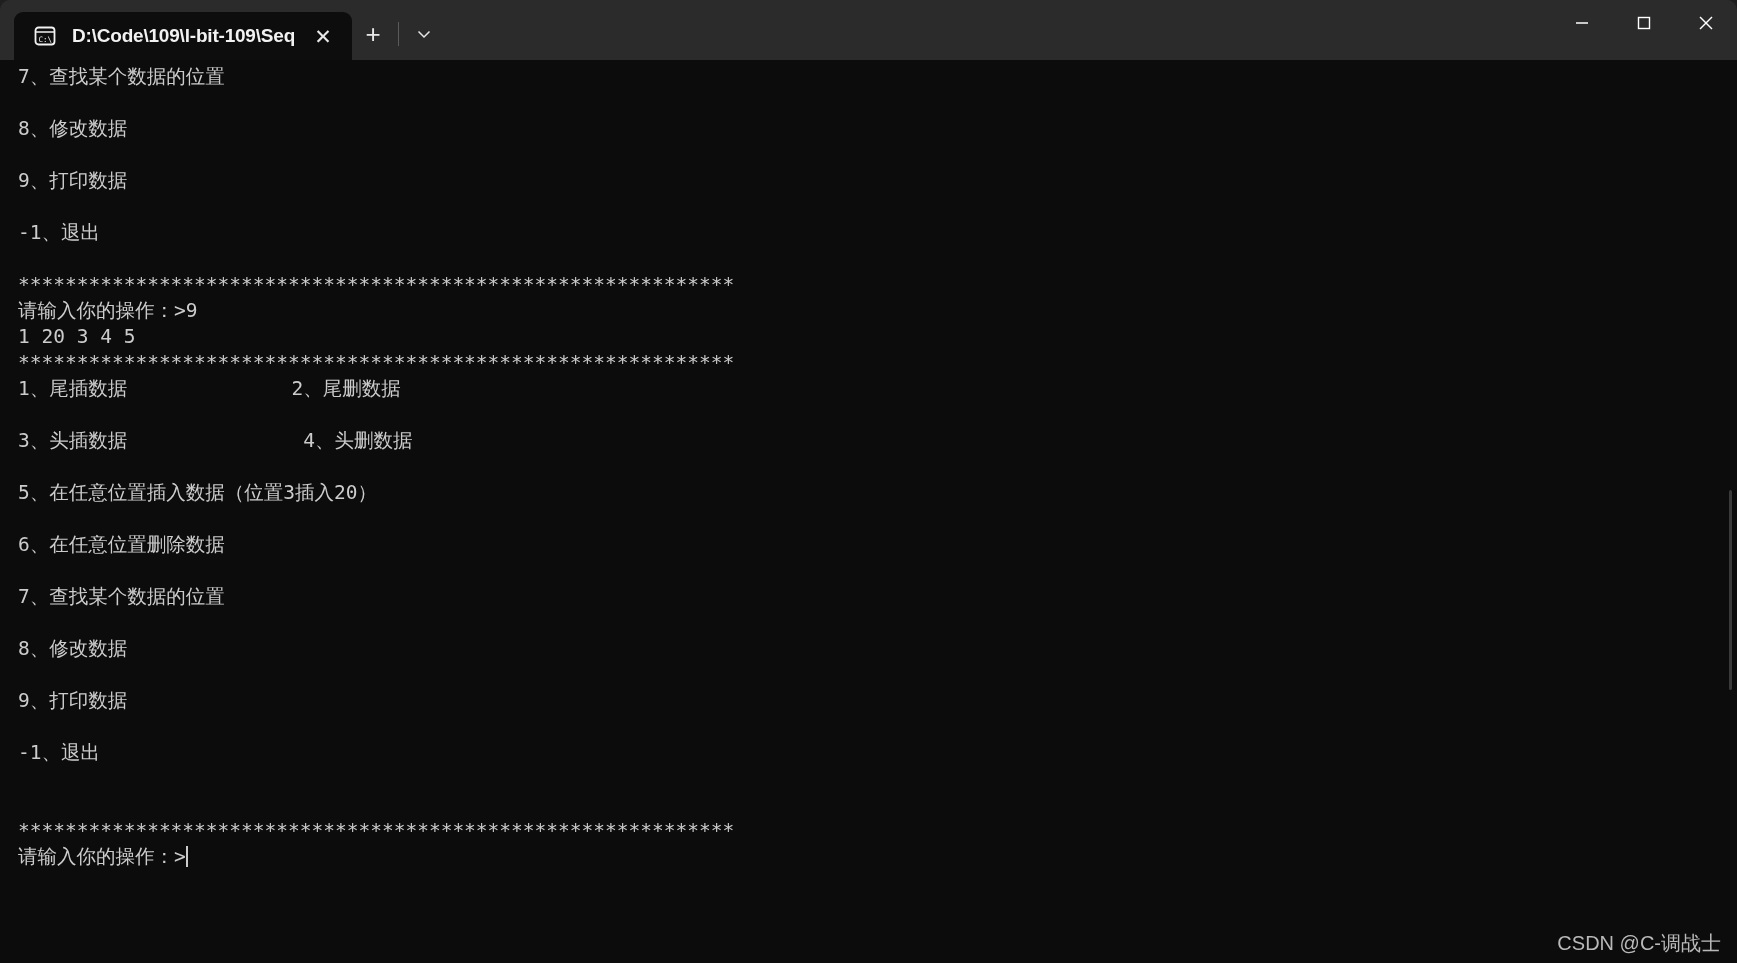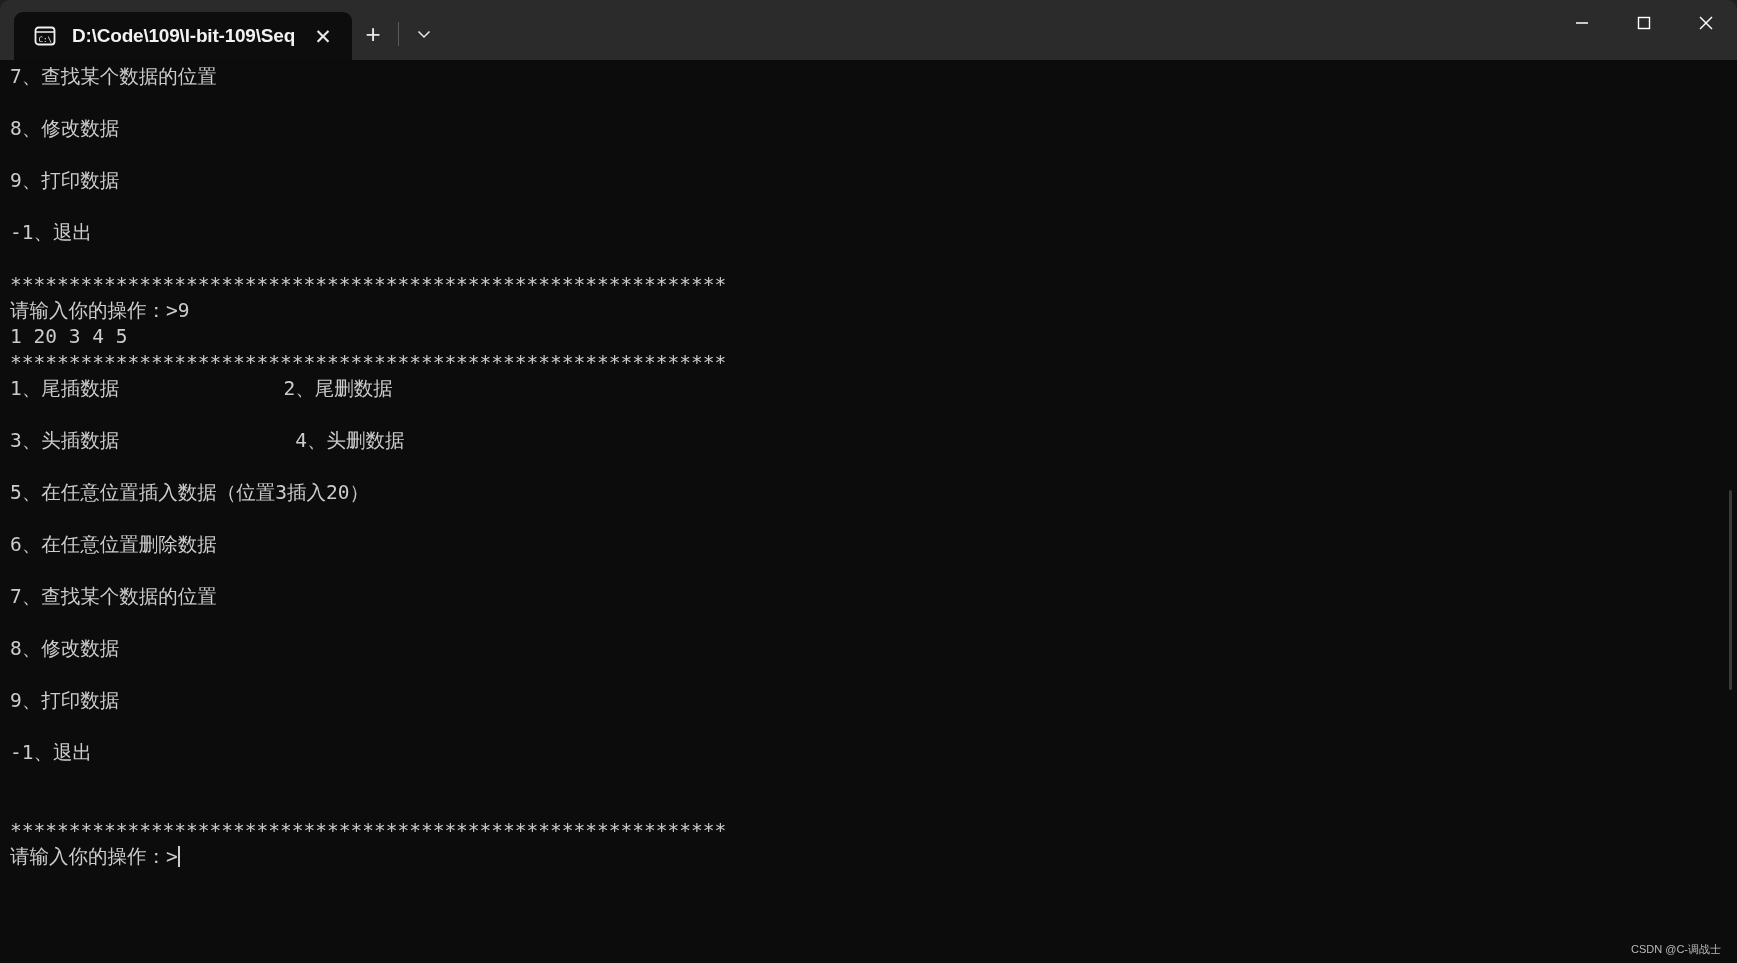--- a/index.html
+++ b/index.html
@@ -134,21 +134,21 @@
     align-items: center;
     justify-content: center;
     color: #ffffff;
   }
 
   
   .terminal {
     position: relative;
     height: 903px;
     background: #0c0c0c;
-    padding: 4px 0 0 10px;
+    padding: 4px 0 0 18px;
     overflow: hidden;
   }
 
   .term-content {
     font-family: "DejaVu Sans Mono", "Liberation Mono", monospace;
     font-size: 19.5px;
     line-height: 26px;
     color: #cccccc;
     white-space: pre;
     letter-spacing: 0px;
@@ -181,21 +181,21 @@
     height: 200px;
     background: #3a3a3a;
     border-radius: 2px;
   }
 
   .watermark {
     position: absolute;
     right: 16px;
     bottom: 6px;
     font-family: "Liberation Sans", sans-serif;
-    font-size: 11px;
+    font-size: 20px;
     color: #b9b9b9;
     white-space: nowrap;
     margin-top: 16px;
   }
 </style>
 </head>
 <body>
 
 <div id="app">
 

